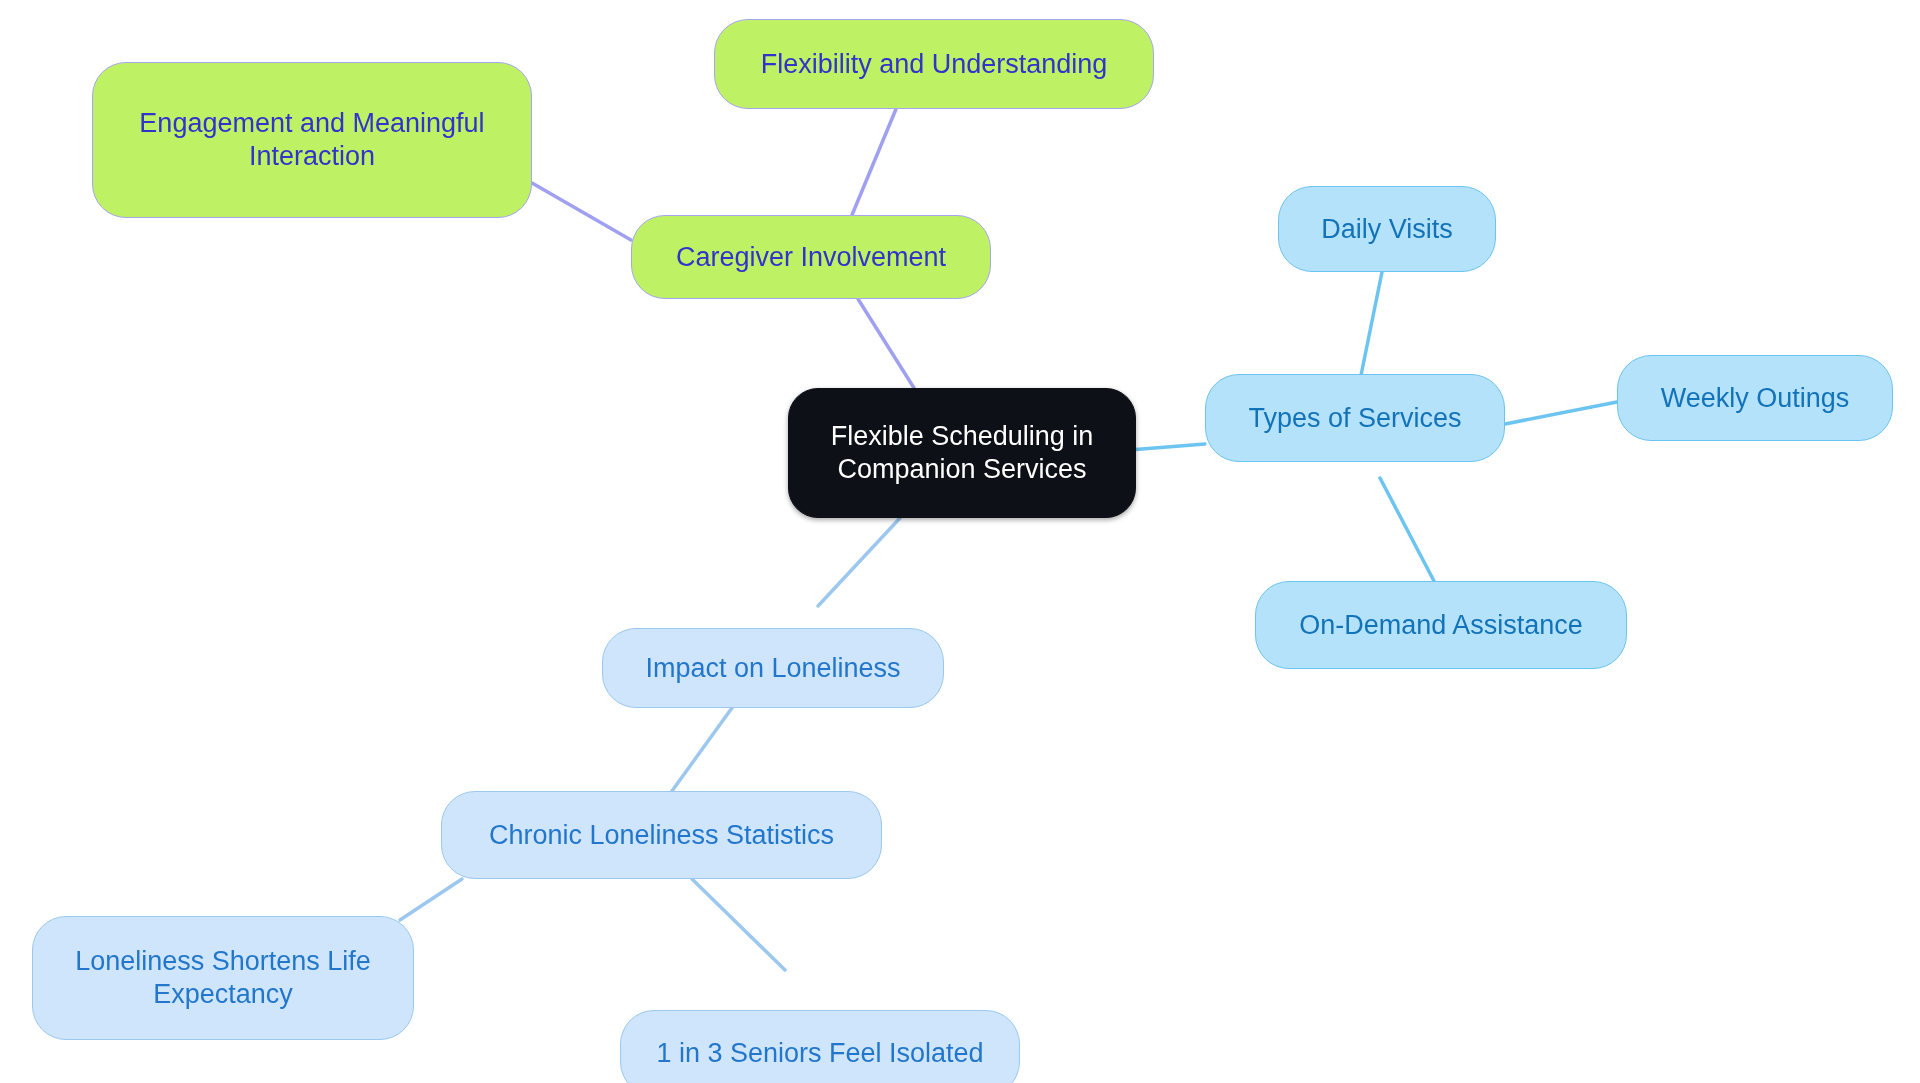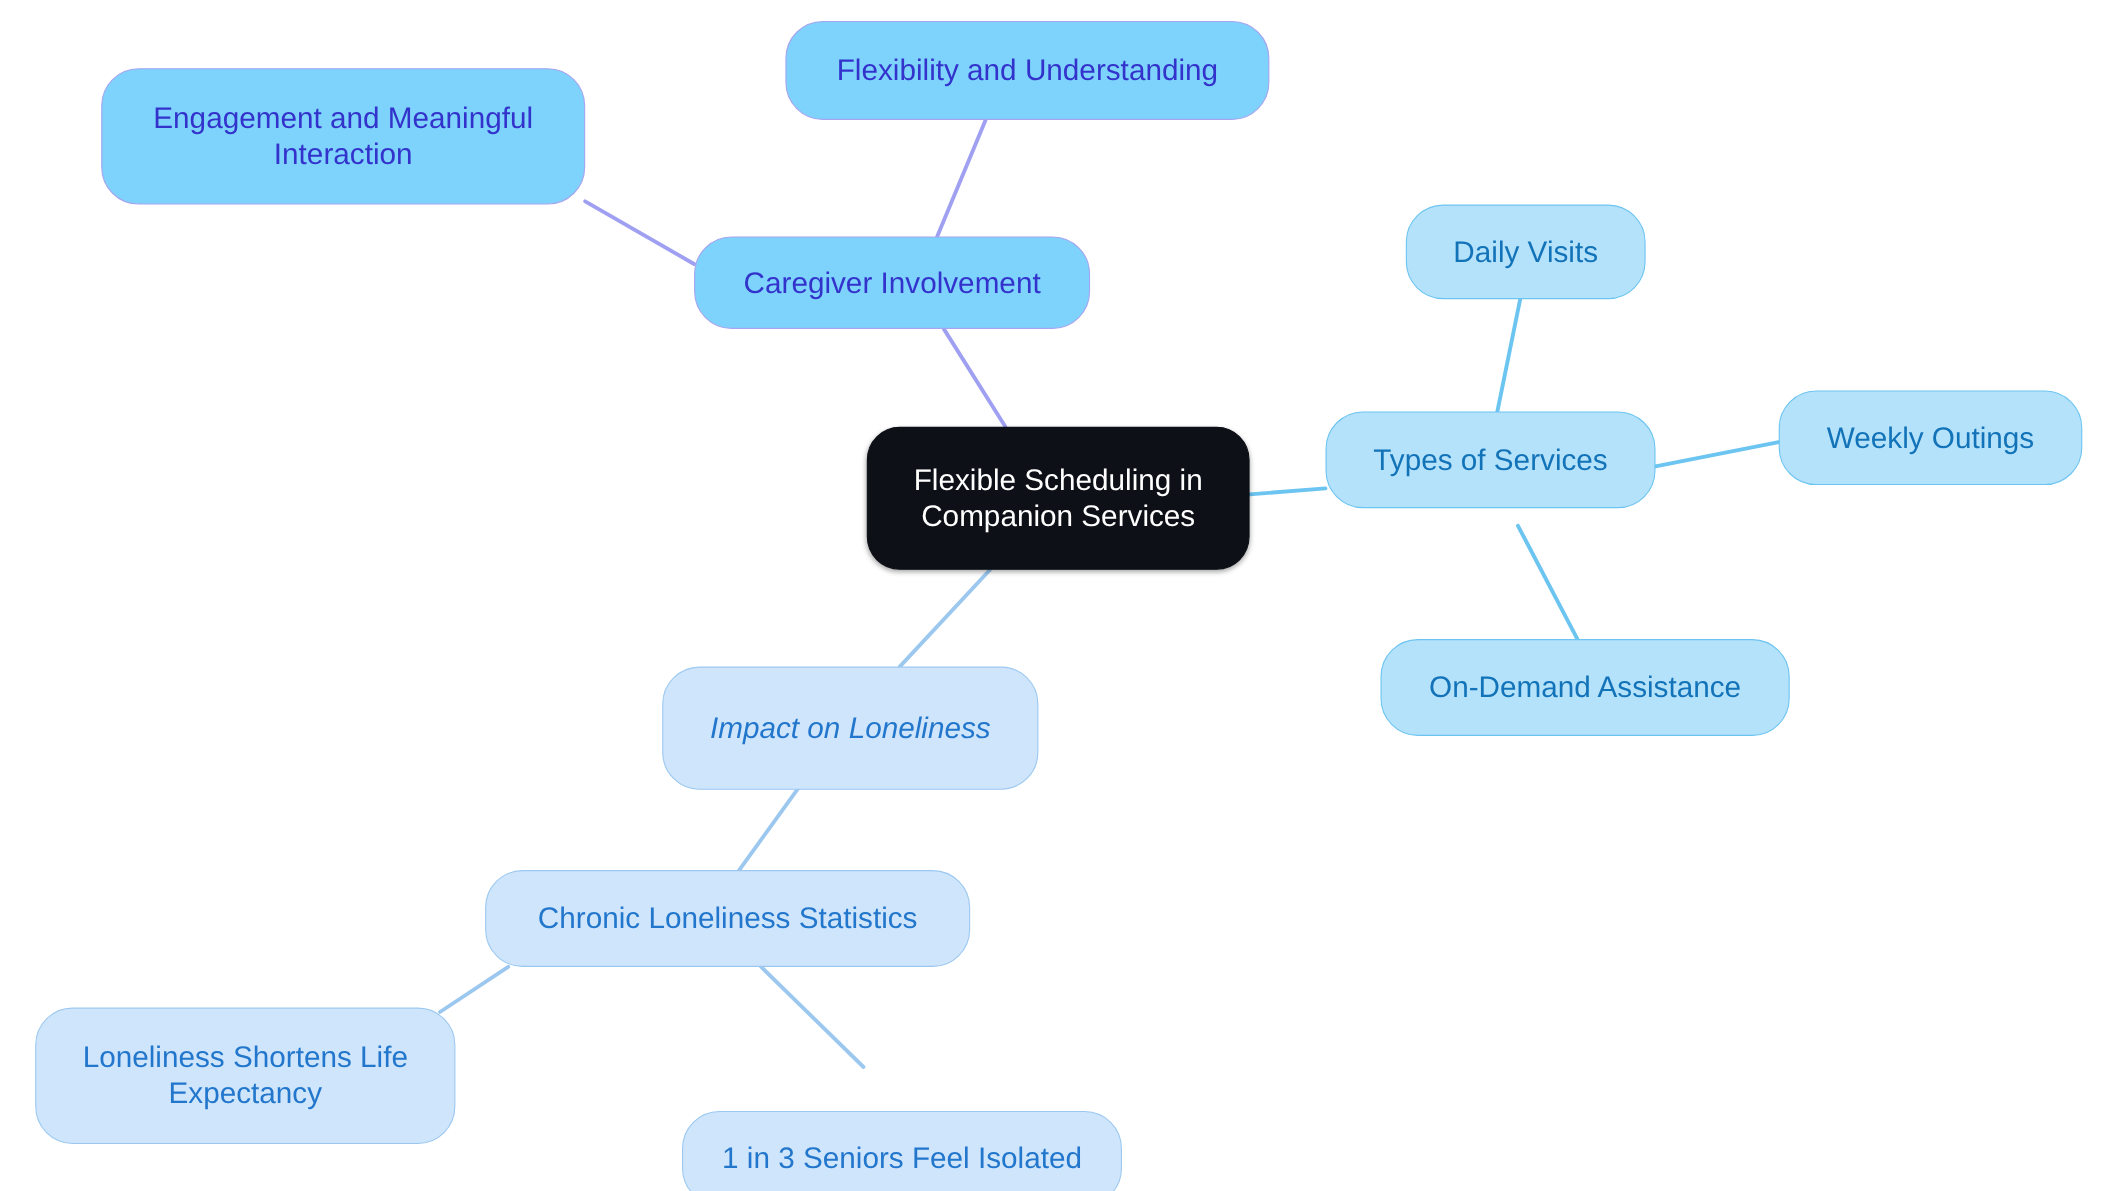--- a/index.html
+++ b/index.html
@@ -40,21 +40,21 @@
   }
   .node-root {
     background: #0d1117;
     color: #ffffff;
     border: 1px solid #0d1117;
     border-radius: 30px;
     font-size: 27px;
     box-shadow: 0 2px 5px rgba(0,0,0,0.35);
   }
   .node-purple {
-    background: #7dd3fc;
+    background: #bef264;
     color: #3333cc;
     border: 1.6px solid #a5a5f0;
     font-size: 27px;
   }
   .node-cyan {
     background: #b5e2fb;
     color: #1273b8;
     border: 1.6px solid #6cc4f0;
     font-size: 27px;
   }
@@ -79,26 +79,26 @@
       <line x1="1380" y1="478" x2="1434" y2="581" stroke="#6cc4f0" stroke-width="3.5" stroke-linecap="round"></line>
       <line x1="900" y1="518" x2="818" y2="606" stroke="#9cc8f0" stroke-width="3.5" stroke-linecap="round"></line>
       <line x1="742" y1="694" x2="672" y2="791" stroke="#9cc8f0" stroke-width="3.5" stroke-linecap="round"></line>
       <line x1="462" y1="879" x2="400" y2="920" stroke="#9cc8f0" stroke-width="3.5" stroke-linecap="round"></line>
       <line x1="692" y1="879" x2="785" y2="970" stroke="#9cc8f0" stroke-width="3.5" stroke-linecap="round"></line>
     </svg>
   <div id="nodes-layer">
       <div class="node node-root" style="left: 788px; top: 388px; width: 348px; height: 130px;">Flexible Scheduling in
 Companion Services</div>
       <div class="node node-purple" style="left: 631px; top: 215px; width: 360px; height: 84px;">Caregiver Involvement</div>
-      <div class="node node-purple" style="left: 92px; top: 62px; width: 440px; height: 124px;">Engagement and Meaningful
+      <div class="node node-purple" style="left: 92px; top: 62px; width: 440px; height: 156px;">Engagement and Meaningful
 Interaction</div>
       <div class="node node-purple" style="left: 714px; top: 19px; width: 440px; height: 90px;">Flexibility and Understanding</div>
       <div class="node node-cyan" style="left: 1205px; top: 374px; width: 300px; height: 88px;">Types of Services</div>
       <div class="node node-cyan" style="left: 1278px; top: 186px; width: 218px; height: 86px;">Daily Visits</div>
       <div class="node node-cyan" style="left: 1617px; top: 355px; width: 276px; height: 86px;">Weekly Outings</div>
       <div class="node node-cyan" style="left: 1255px; top: 581px; width: 372px; height: 88px; text-align: center;">On-Demand Assistance</div>
-      <div class="node node-skyblue" style="left: 602px; top: 606px; width: 342px; height: 112px; font-style: italic;">Impact on Loneliness</div>
+      <div class="node node-skyblue" style="left: 602px; top: 628px; width: 342px; height: 80px;">Impact on Loneliness</div>
       <div class="node node-skyblue" style="left: 441px; top: 791px; width: 441px; height: 88px;">Chronic Loneliness Statistics</div>
       <div class="node node-skyblue" style="left: 32px; top: 916px; width: 382px; height: 124px;">Loneliness Shortens Life
 Expectancy</div>
       <div class="node node-skyblue" style="left: 620px; top: 970px; width: 400px; height: 86px; margin-top: 40px;">1 in 3 Seniors Feel Isolated</div>
     </div>
 </div>
 
 </body></html>

